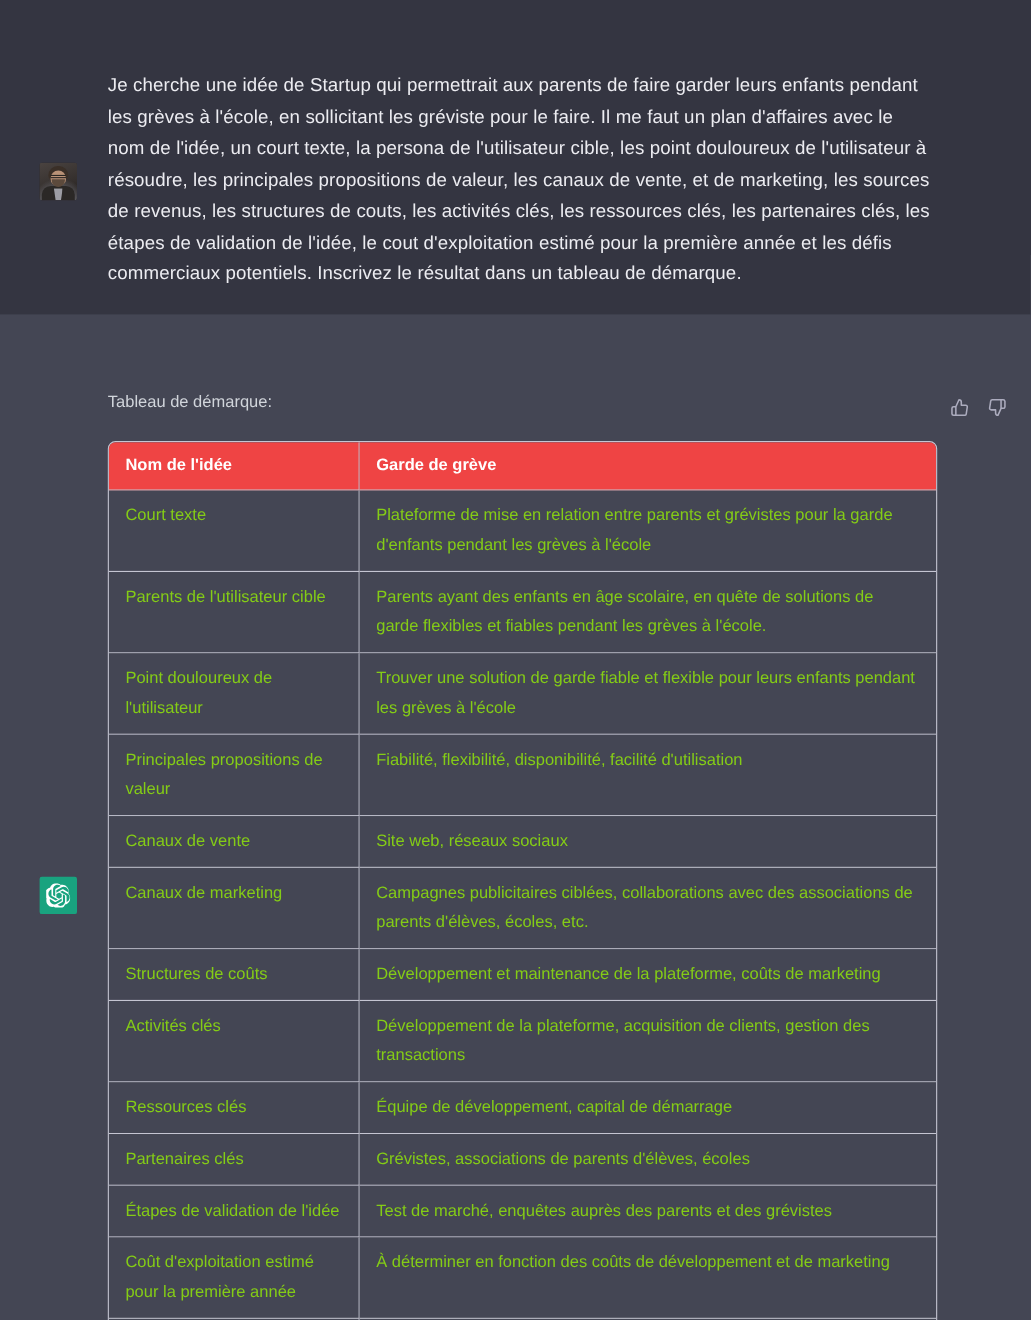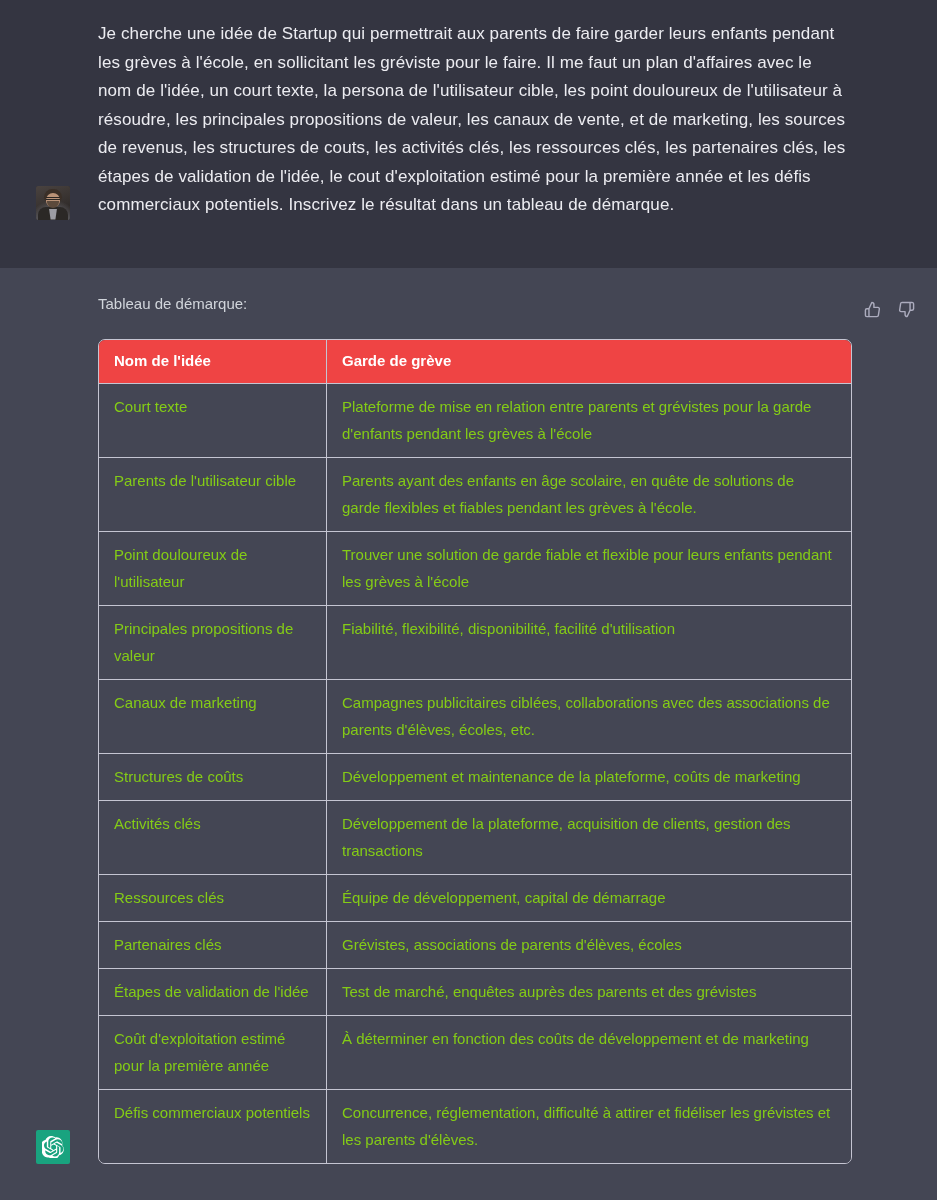--- a/index.html
+++ b/index.html
@@ -19,23 +19,24 @@
     padding: 20px 0 22px 0;
     min-height: 268px;
   }
   .turn-assistant {
     background: #444654;
     padding: 22px 0 0 0;
   }
 
   .turn-inner {
     display: flex;
-    align-items: flex-end;
+    align-items: center;
     padding: 0 34px 0 36px;
     position: relative;
+    margin-top: 44px;
   }
 
   
   .avatar {
     width: 34px;
     height: 34px;
     flex: 0 0 34px;
     margin-top: 3px;
     border-radius: 2px;
     overflow: hidden;
@@ -240,20 +241,24 @@
                 </tr>
                 <tr>
                   <td>Point douloureux de l'utilisateur</td>
                   <td>Trouver une solution de garde fiable et flexible pour leurs enfants pendant les grèves à l'école</td>
                 </tr>
                 <tr>
                   <td>Principales propositions de valeur</td>
                   <td>Fiabilité, flexibilité, disponibilité, facilité d'utilisation</td>
                 </tr>
                 <tr>
+                  <td>Canaux de vente</td>
+                  <td>Site web, réseaux sociaux</td>
+                </tr>
+                <tr>
                   <td>Canaux de marketing</td>
                   <td>Campagnes publicitaires ciblées, collaborations avec des associations de parents d'élèves, écoles, etc.</td>
                 </tr>
                 <tr>
                   <td>Structures de coûts</td>
                   <td>Développement et maintenance de la plateforme, coûts de marketing</td>
                 </tr>
                 <tr>
                   <td>Activités clés</td>
                   <td>Développement de la plateforme, acquisition de clients, gestion des transactions</td>

